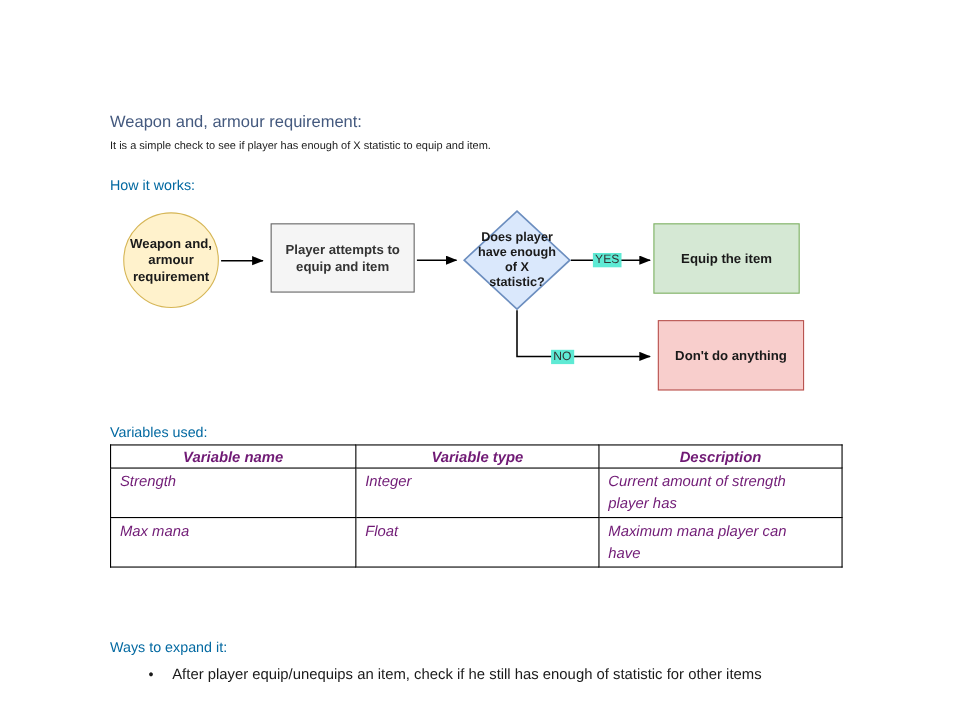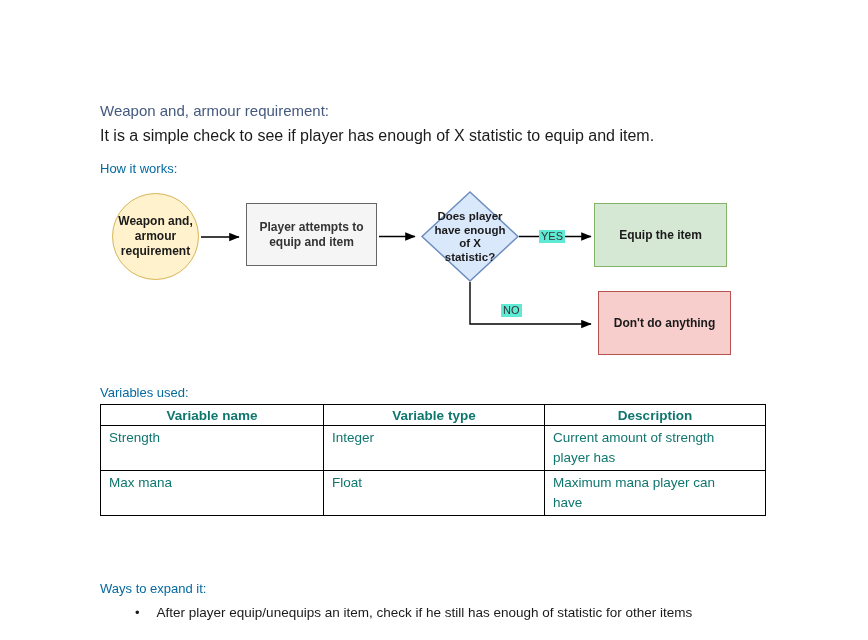--- a/index.html
+++ b/index.html
@@ -14,21 +14,21 @@
     overflow: hidden;
     padding-left: 23px;
   }
 
   .doc-title {
     position: absolute; left: 100px; top: 102px;
     font-size: 15px; font-weight: 400; color: #44597E;
   }
   .intro-text {
     position: absolute; left: 100px; top: 127px;
-    font-size: 16px; color: #1a1a1a;
+    font-size: 10px; color: #1a1a1a;
   }
   .section-label {
     position: absolute; left: 100px;
     font-size: 13px; color: #0369a1;
   }
   .label-how  { top: 161px; }
   .label-vars { top: 385px; }
   .label-ways { top: 581px; }
 
   
@@ -72,29 +72,30 @@
     background: #F8CECC; border: 1px solid #B85450;
     font-size: 12px;
   }
   .edge-label {
     position: absolute;
     background: #5eead4;
     font-size: 11px; color: #333333;
     padding: 0 2px; line-height: 13px;
   }
   .edge-label-yes { left: 539px; top: 230px; }
-  .edge-label-no  { left: 501px; top: 304px; }
+  .edge-label-no  { left: 501px; top: 318px; }
 
   
   .vars-table {
     position: absolute; left: 100px; top: 404px;
     width: 665px;
     border-collapse: collapse;
-    font-size: 13.5px; color: #0f766e;
+    font-size: 13.5px; color: #701a75;
     table-layout: fixed;
+    font-style: italic;
   }
   .vars-table th, .vars-table td { border: 1px solid #000000; }
   .vars-table th {
     height: 21px; font-weight: bold; text-align: center;
     padding: 1px 2px; font-size: 13.5px;
   }
   .vars-table td {
     height: 39px; vertical-align: top;
     padding: 2px 4px 2px 8px; line-height: 20px;
   }

